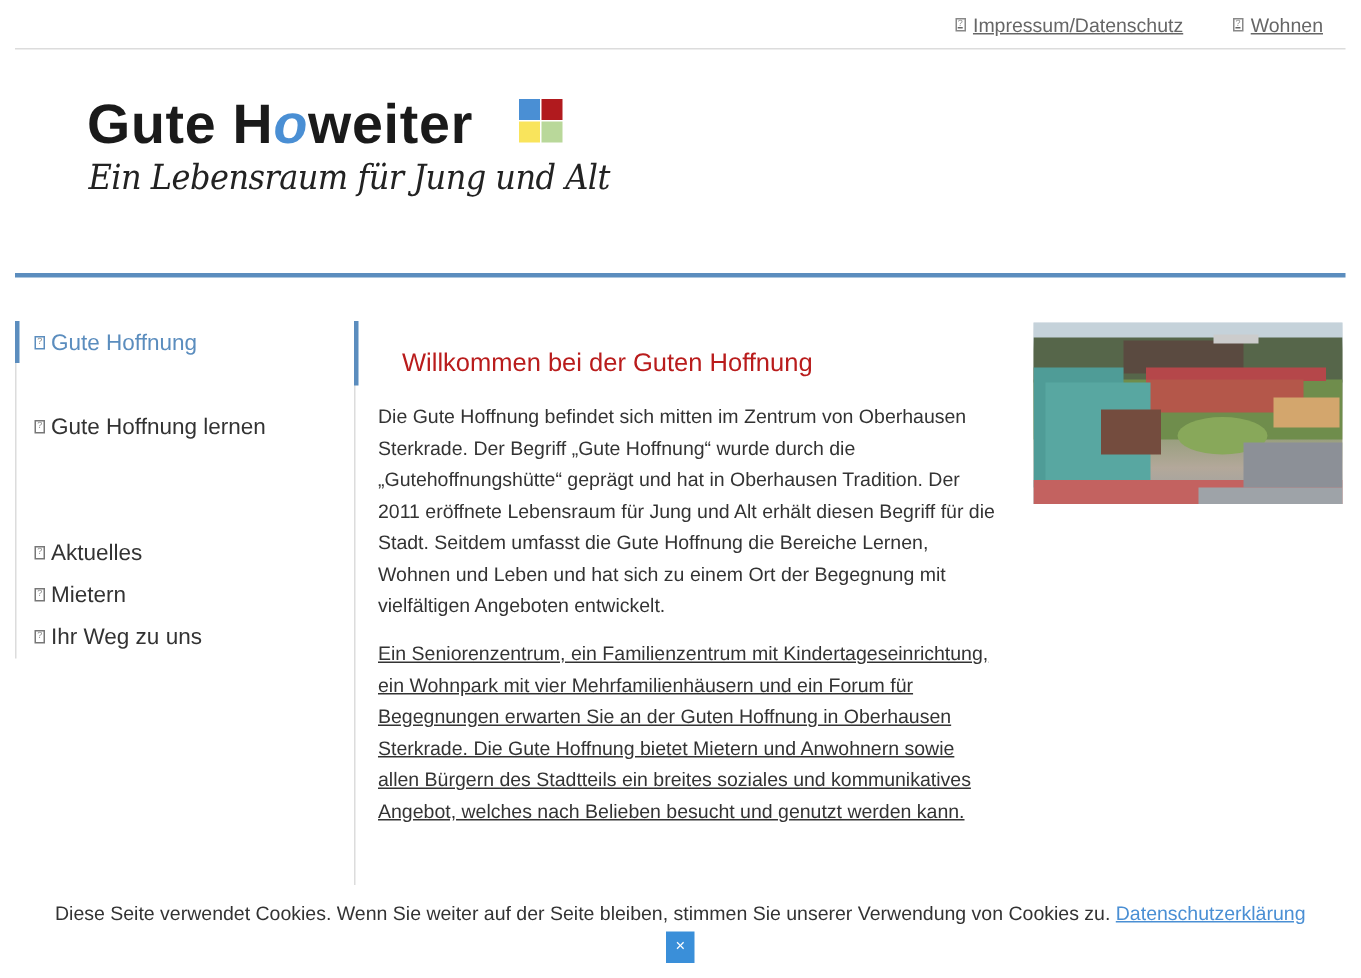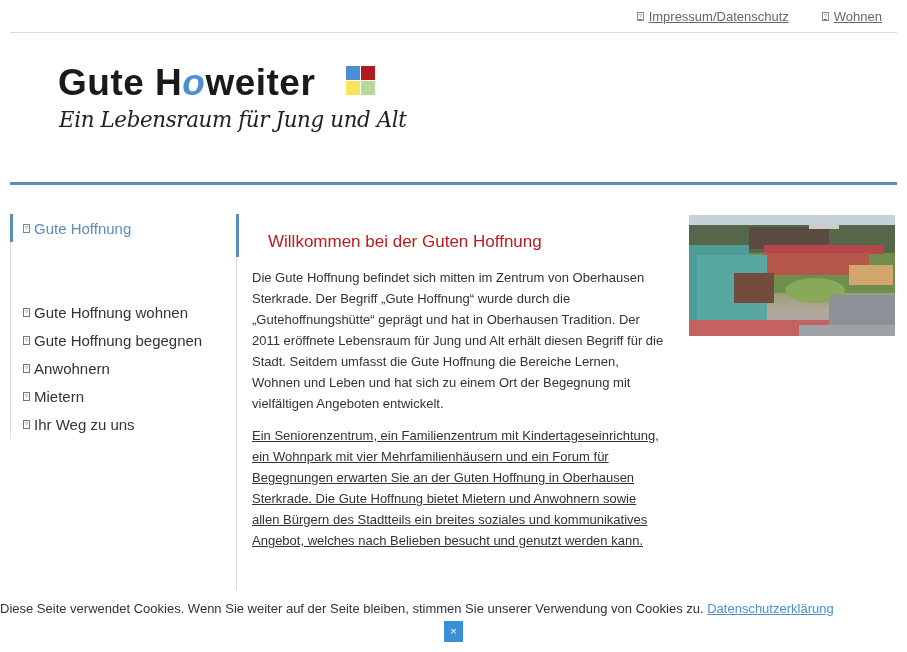--- a/index.html
+++ b/index.html
@@ -83,21 +83,21 @@
 
     
     .photo {
       position: absolute; left: 689px; top: 215px; width: 206px; height: 121px; overflow: hidden;
       background: linear-gradient(180deg, #c7d4dd 0%, #b8c6cf 8%, #6f7f67 15%, #5f6f51 30%, #8a9a6e 55%, #b3a89a 80%, #9aa0a3 100%);
     }
     .ph { position: absolute; }
 
     
     .cookie-text {
-      position: absolute; left: 0; top: 601px; width: 907px; text-align: left;
+      position: absolute; left: 0; top: 601px; width: 907px; text-align: center;
       font-size: 13px; color: #333; white-space: nowrap;
     }
     .cookie-link { color: #4a8fd4; text-decoration: underline; cursor: pointer; }
     .cookie-close {
       position: absolute; left: 444px; top: 621px; width: 19px; height: 21px;
       background: #3a8fd9; color: #fff; font-size: 11px; text-align: center; line-height: 21px;
       cursor: pointer;
     }
   </style>
 </head>
@@ -130,31 +130,27 @@
   </div>
 
   <div class="header-rule"></div>
 
   <nav class="sidebar">
     <div class="active-bar"></div>
     <a class="nav-item active" style="top:6px">
       <span class="glyph">?</span>
       <span>Gute Hoffnung</span>
     </a>
-    <a class="nav-item" style="top:90px">
+    <a class="nav-item" style="top:62px">
       <span class="glyph">?</span>
-      <span>Gute Hoffnung wohnen</span>
-    </a>
-    <a class="nav-item" style="top:118px">
-      <span class="glyph">?</span>
-      <span>Gute Hoffnung begegnen</span>
+      <span>Gute Hoffnung lernen</span>
     </a>
     <a class="nav-item" style="top:146px">
       <span class="glyph">?</span>
-      <span>Anwohnern</span>
+      <span>Aktuelles</span>
     </a>
     <a class="nav-item" style="top:174px">
       <span class="glyph">?</span>
       <span>Mietern</span>
     </a>
     <a class="nav-item" style="top:202px">
       <span class="glyph">?</span>
       <span>Ihr Weg zu uns</span>
     </a>
   </nav>

